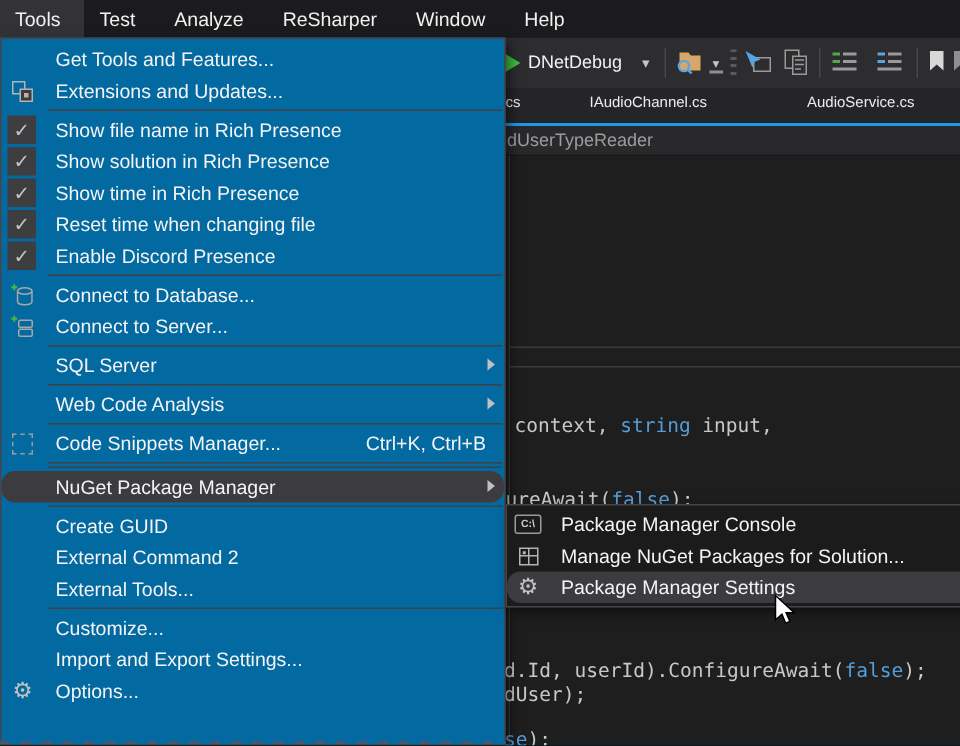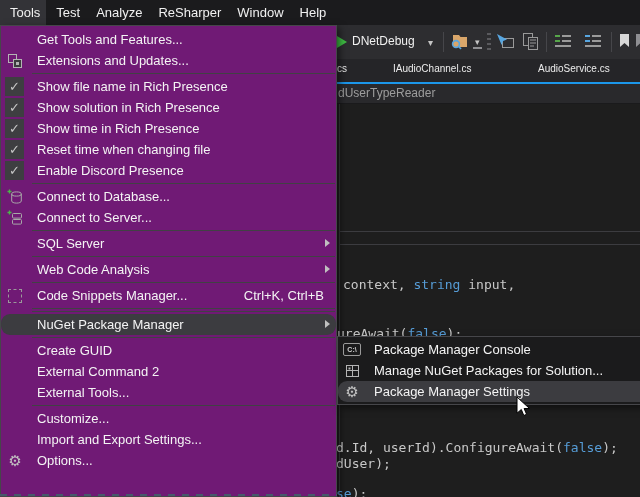--- a/index.html
+++ b/index.html
@@ -1,20 +1,20 @@
 <!DOCTYPE html>
 <html><head>
 <meta charset="utf-8">
 <style>
   html,body{margin:0;padding:0;background:#000;}
   .screen{position:relative;width:640px;height:497px;overflow:hidden;background:#1e1e1e;
           font-family:"Liberation Sans",sans-serif;color:#f1f1f1;cursor:default;}
   
   .menubar{position:absolute;left:0;top:0;width:640px;height:25px;background:#1b1b1d;display:flex;font-size:13px;z-index:5;}
-  .mb-item{padding:5px 6px 0 10px;height:25px;box-sizing:border-box;}
+  .mb-item{padding:5px 16px 0 10px;height:25px;box-sizing:border-box;}
   .mb-item.open{background:#333337;}
   
   .toolbar{position:absolute;left:0;top:25px;width:640px;height:34px;background:#2d2d30;z-index:2;}
   .tb{position:absolute;}
   .tb-label{font-size:12px;color:#f1f1f1;}
   .tb-sep{width:1px;height:20px;background:#46464a;}
   .chev{color:#c5c5c5;font-size:10px;line-height:10px;}
   .dots-handle{width:4px;height:18px;background:repeating-linear-gradient(180deg,#5a5a5e 0 2px,transparent 2px 5px);}
   .mini-drop{font-size:9px;color:#c5c5c5;border-bottom:2px solid #8f8f93;padding:0 2px 1px 2px;line-height:8px;}
   
@@ -22,21 +22,21 @@
   .tab{position:absolute;top:4px;font-size:10px;color:#ececec;}
   .tab-accent{position:absolute;left:0;top:82px;width:640px;height:2px;z-index:2;}
   
   .breadcrumb{position:absolute;left:0;top:84px;width:640px;height:19px;background:#29292c;border-bottom:1px solid #1a1a1c;z-index:2;}
   .breadcrumb span{position:absolute;left:338px;top:2px;font-size:12px;color:#9d9d9d;}
   
   .editor-line-v{position:absolute;left:339px;top:104px;width:1px;height:393px;background:#3a3a3e;z-index:1;}
   .hairline{position:absolute;left:340px;width:300px;height:1px;background:#3c3c40;z-index:1;}
   .code{position:absolute;font-family:"DejaVu Sans Mono",monospace;font-size:13px;line-height:15px;color:#c8c8c8;white-space:pre;z-index:1;}
   
-  .menu-popup{position:absolute;left:0;top:25px;width:337px;height:472px;box-sizing:border-box;background:#701a75;
+  .menu-popup{position:absolute;left:0;top:25px;width:337px;height:472px;box-sizing:border-box;background:#0369a1;
               border:1px solid #46464a;box-shadow:3px 3px 7px rgba(0,0,0,.5);padding-top:3px;z-index:30;}
   .submenu{position:absolute;left:337px;top:336px;width:366px;height:69px;box-sizing:border-box;background:#1b1b1c;
            border:1px solid #46464a;box-shadow:3px 3px 7px rgba(0,0,0,.5);padding-top:2px;z-index:40;}
   .mi{position:relative;height:21px;display:flex;align-items:center;padding:0 12px 0 36px;font-size:13px;color:#f4f4f4;box-sizing:border-box;}
   .mi.hl{background:#3c3c40;border-radius:9px;}
   .mi .shortcut{margin-left:auto;color:#f4f4f4;}
   .msep{height:1px;background:#414144;margin:2px 1px 2px 31px;}
   .ic{position:absolute;left:4px;top:2px;width:20px;height:17px;display:flex;align-items:center;justify-content:center;}
   .check{position:absolute;left:4px;top:1px;width:19px;height:19px;background:#3e3e41;color:#c6c6c6;
          font-size:13px;line-height:19px;text-align:center;}

